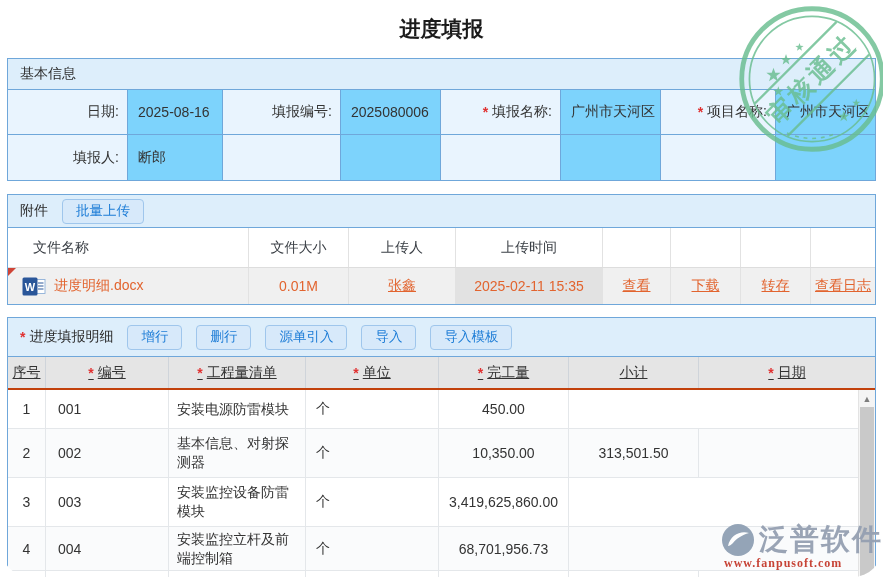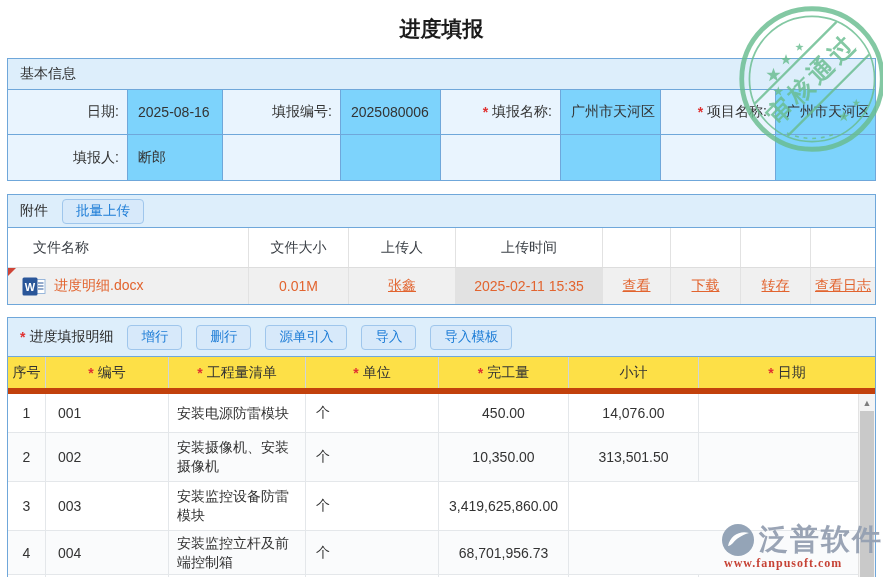--- a/index.html
+++ b/index.html
@@ -4,20 +4,21 @@
 <style>
   * { box-sizing: border-box; margin: 0; padding: 0; }
   html,body { background:#fff; }
   .page {
     position: relative;
     width: 883px; height: 577px;
     overflow: hidden;
     background: #fff;
     font-family: "Liberation Sans", "DejaVu Sans", sans-serif;
     color: #333;
+    border-radius: 31px;
   }
   .title {
     height: 58px;
     padding-top: 15px;
     text-align: center;
     font-size: 21px;
     font-weight: bold;
     color: #1b1b1b;
   }
   .panel { margin: 0 7px; border: 1px solid #6fa7da; background:#fff; }
@@ -86,22 +87,23 @@
     border-top: 8px solid #cf4436;
     border-right: 8px solid transparent;
   }
   
   .detail { margin-top: 12px; border-bottom: none; }
   .detail .panel-header { height: 39px; }
   .detail-head {
     display: grid;
     grid-template-columns: 38px 123px 137px 133px 130px 130px 1fr;
     grid-auto-rows: 31px;
-    border-bottom: 6px solid #c2410c;
-    background: #fde047;
+    border-bottom: 2px solid #c2410c;
+    background: #e5e5e5;
+    text-decoration: underline;
   }
   .dh-cell {
     display: flex; align-items: center; justify-content: center;
     border-right: 1px solid #cfd4da;
     font-size: 14px; color: #333;
   }
   .dh-cell:last-child { border-right: none; }
   .detail-body { position: relative; }
   .drow {
     display: grid;
@@ -336,27 +338,26 @@
         </div>
     </div>
 
     <div class="detail-body">
       <div class="drow r1">
         <div class="dcell c-seq">1</div>
         <div class="dcell c-code">001</div>
         <div class="dcell c-item">安装电源防雷模块</div>
         <div class="dcell c-unit">个</div>
         <div class="dcell c-num">450.00</div>
-        <div class="dcell c-num">14,076.00</div>
         <div class="dcell c-date"></div>
       </div>
       <div class="drow r2">
         <div class="dcell c-seq">2</div>
         <div class="dcell c-code">002</div>
-        <div class="dcell c-item">安装摄像机、安装摄像机</div>
+        <div class="dcell c-item">基本信息、对射探测器</div>
         <div class="dcell c-unit">个</div>
         <div class="dcell c-num">10,350.00</div>
         <div class="dcell c-num">313,501.50</div>
         <div class="dcell c-date"></div>
       </div>
       <div class="drow r3">
         <div class="dcell c-seq">3</div>
         <div class="dcell c-code">003</div>
         <div class="dcell c-item">安装监控设备防雷模块</div>
         <div class="dcell c-unit">个</div>

